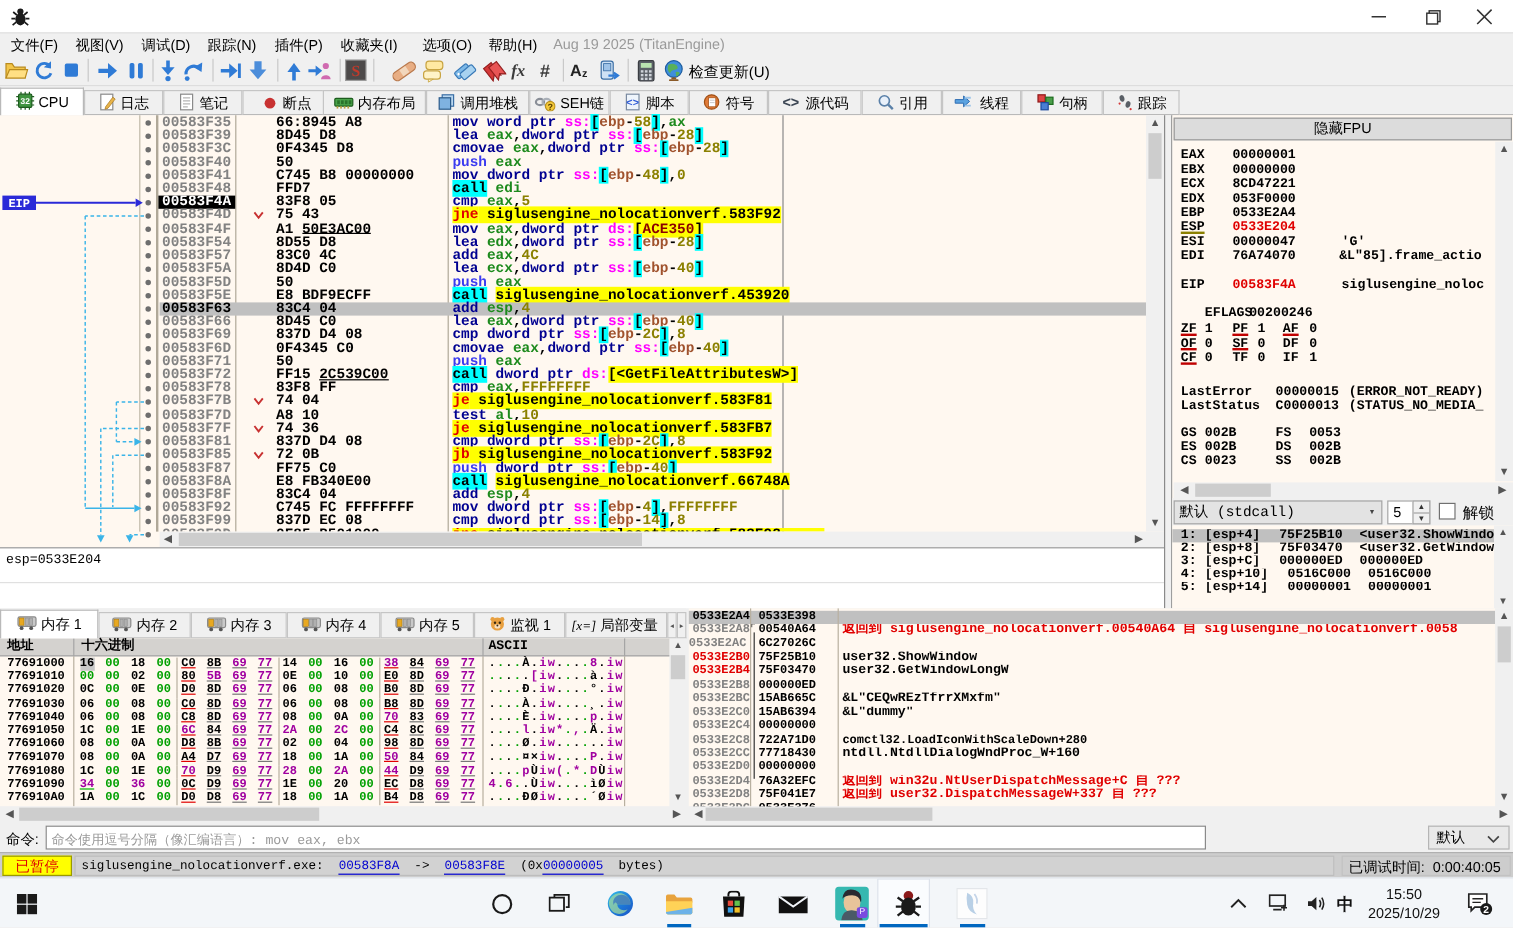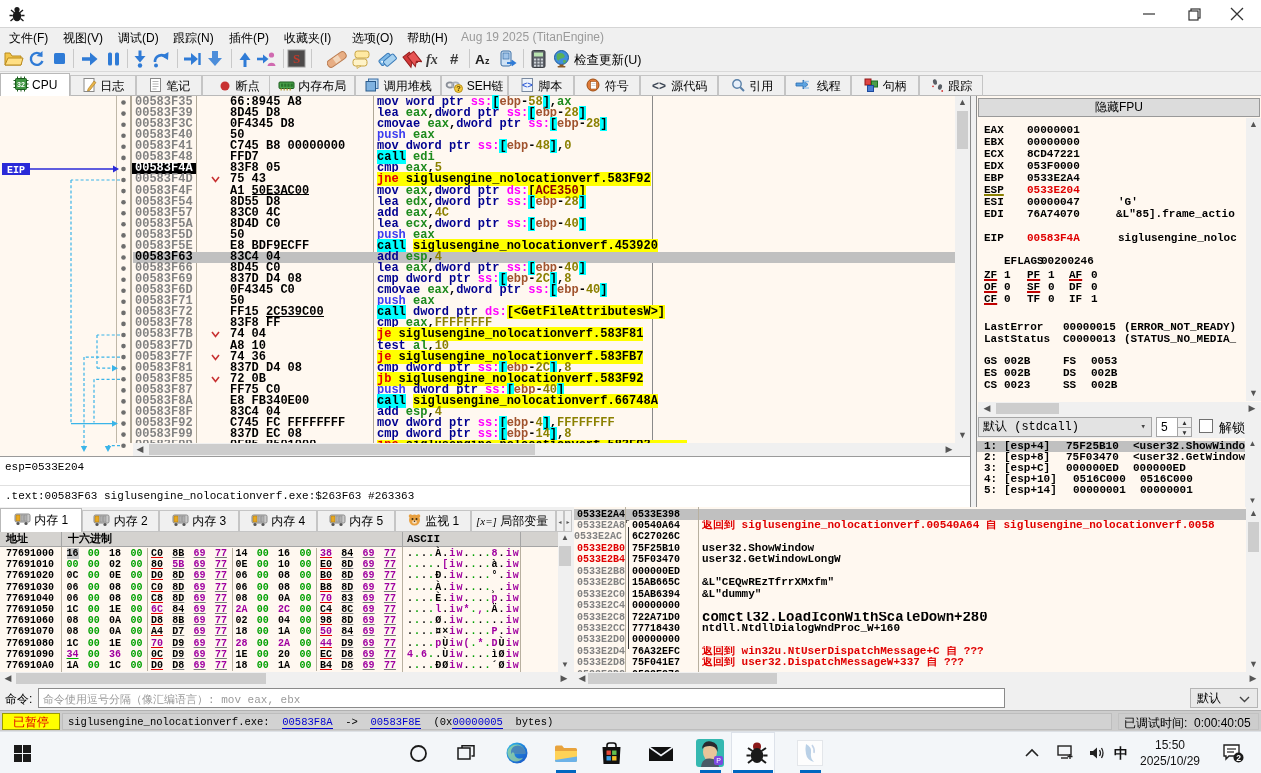--- a/index.html
+++ b/index.html
@@ -373,21 +373,20 @@
     <div class="abs" style="left:16px;top:1px;width:386px;height:11px;background:#cdcdcd"></div>
   </div>
 <div class="abs" style="left:955px;top:96px;width:15px;height:347px;background:#f0f0f0">
     <div class="abs" style="left:0;top:0;width:15px;height:14px;text-align:center;line-height:13px;font-size:9px;color:#555">▲</div>
     <div class="abs" style="left:0;top:333px;width:15px;height:14px;text-align:center;line-height:13px;font-size:9px;color:#555">▼</div>
     <div class="abs" style="left:2px;top:15px;width:11px;height:38px;background:#cdcdcd"></div>
   </div>
 <div class="abs" style="left:0;top:456px;width:970px;height:51px;background:#fff;border-top:1px solid #9a9a9a">
     <span class="abs mono" style="left:5px;top:4px;font-size:11px">esp=0533E204</span>
     <div class="abs" style="left:0;top:28px;width:970px;height:1px;background:#e0e0e0"></div>
-    <span class="abs mono" style="left:5px;top:33px;font-size:11px">.text:00583F63 siglusengine_nolocationverf.exe:$263F63 #263363</span>
   </div>
 <div class="abs" style="left:978px;top:98px;width:282px;height:19px;background:#dcdcdc;border:1px solid #999;text-align:center;font-size:12px;line-height:17px">隐藏FPU</div>
 <div class="rgrow" style="left:984px;top:124.0px"><span class="abs " style="left:0px;top:0;">EAX</span><span class="abs " style="left:43px;top:0;">00000001</span></div>
 <div class="rgrow" style="left:984px;top:135.9px"><span class="abs " style="left:0px;top:0;">EBX</span><span class="abs " style="left:43px;top:0;">00000000</span></div>
 <div class="rgrow" style="left:984px;top:147.9px"><span class="abs " style="left:0px;top:0;">ECX</span><span class="abs " style="left:43px;top:0;">8CD47221</span></div>
 <div class="rgrow" style="left:984px;top:159.8px"><span class="abs " style="left:0px;top:0;">EDX</span><span class="abs " style="left:43px;top:0;">053F0000</span></div>
 <div class="rgrow" style="left:984px;top:171.8px"><span class="abs " style="left:0px;top:0;">EBP</span><span class="abs " style="left:43px;top:0;">0533E2A4</span></div>
 <div class="rgrow" style="left:984px;top:183.8px"><span class="abs " style="left:0px;top:0;text-decoration:underline;text-decoration-color:#8b8000;text-decoration-thickness:1.5px;text-underline-offset:1px;">ESP</span><span class="abs " style="left:43px;top:0;color:#e00000">0533E204</span></div>
 <div class="rgrow" style="left:984px;top:195.7px"><span class="abs " style="left:0px;top:0;">ESI</span><span class="abs " style="left:43px;top:0;">00000047</span><span class="abs " style="left:134px;top:0;">'G'</span></div>
 <div class="rgrow" style="left:984px;top:207.6px"><span class="abs " style="left:0px;top:0;">EDI</span><span class="abs " style="left:43px;top:0;">76A74070</span><span class="abs " style="left:132px;top:0;">&amp;L"85].frame_actio</span></div>
@@ -926,21 +925,21 @@
 <div class="abs" style="left:574px;top:507px;width:672px;height:165px;background:#fff8f0;overflow:hidden" id="stk"></div>
 <div class="abs mono" style="left:574px;top:508.50px;width:672px;height:11.45px;background:#c0c0c0;font-size:10px;font-weight:bold;line-height:11.45px;white-space:pre;overflow:hidden"><span class="abs" style="left:3px;color:#000">0533E2A4</span><span class="abs" style="left:58px">0533E398</span><span class="abs" style="left:128px;font-size:11px"></span></div>
 <div class="abs mono" style="left:574px;top:519.95px;width:672px;height:11.45px;font-size:10px;font-weight:bold;line-height:11.45px;white-space:pre;overflow:hidden"><span class="abs" style="left:3px;color:#828282">0533E2A8</span><span class="abs" style="left:51px;top:-1px;font-size:9px">⌜</span><span class="abs" style="left:58px">00540A64</span><span class="abs" style="left:128px;font-size:11px"><span style="color:#e00000">返回到 siglusengine_nolocationverf.00540A64 自 siglusengine_nolocationverf.0058</span></span></div>
 <div class="abs mono" style="left:574px;top:531.40px;width:672px;height:11.45px;font-size:10px;font-weight:bold;line-height:11.45px;white-space:pre;overflow:hidden"><span class="abs" style="left:0;color:#828282">0533E2AC</span><span class="abs" style="left:58px">6C27026C</span><span class="abs" style="left:128px;font-size:11px"></span></div>
 <div class="abs mono" style="left:574px;top:542.85px;width:672px;height:11.45px;font-size:10px;font-weight:bold;line-height:11.45px;white-space:pre;overflow:hidden"><span class="abs" style="left:3px;color:#e00000">0533E2B0</span><span class="abs" style="left:58px">75F25B10</span><span class="abs" style="left:128px;font-size:11px">user32.ShowWindow</span></div>
 <div class="abs mono" style="left:574px;top:554.30px;width:672px;height:11.45px;font-size:10px;font-weight:bold;line-height:11.45px;white-space:pre;overflow:hidden"><span class="abs" style="left:3px;color:#e00000">0533E2B4</span><span class="abs" style="left:58px">75F03470</span><span class="abs" style="left:128px;font-size:11px">user32.GetWindowLongW</span></div>
 <div class="abs mono" style="left:574px;top:565.75px;width:672px;height:11.45px;font-size:10px;font-weight:bold;line-height:11.45px;white-space:pre;overflow:hidden"><span class="abs" style="left:3px;color:#828282">0533E2B8</span><span class="abs" style="left:58px">000000ED</span><span class="abs" style="left:128px;font-size:11px"></span></div>
 <div class="abs mono" style="left:574px;top:577.20px;width:672px;height:11.45px;font-size:10px;font-weight:bold;line-height:11.45px;white-space:pre;overflow:hidden"><span class="abs" style="left:3px;color:#828282">0533E2BC</span><span class="abs" style="left:58px">15AB665C</span><span class="abs" style="left:128px;font-size:11px">&amp;L"CEQwREzTfrrXMxfm"</span></div>
 <div class="abs mono" style="left:574px;top:588.65px;width:672px;height:11.45px;font-size:10px;font-weight:bold;line-height:11.45px;white-space:pre;overflow:hidden"><span class="abs" style="left:3px;color:#828282">0533E2C0</span><span class="abs" style="left:58px">15AB6394</span><span class="abs" style="left:128px;font-size:11px">&amp;L"dummy"</span></div>
 <div class="abs mono" style="left:574px;top:600.10px;width:672px;height:11.45px;font-size:10px;font-weight:bold;line-height:11.45px;white-space:pre;overflow:hidden"><span class="abs" style="left:3px;color:#828282">0533E2C4</span><span class="abs" style="left:58px">00000000</span><span class="abs" style="left:128px;font-size:11px"></span></div>
-<div class="abs mono" style="left:574px;top:611.55px;width:672px;height:11.45px;font-size:10px;font-weight:bold;line-height:11.45px;white-space:pre;overflow:hidden"><span class="abs" style="left:3px;color:#828282">0533E2C8</span><span class="abs" style="left:58px">722A71D0</span><span class="abs" style="left:128px;font-size:14px">comctl32.LoadIconWithScaleDown+280</span></div>
+<div class="abs mono" style="left:574px;top:611.55px;width:672px;height:11.45px;font-size:10px;font-weight:bold;line-height:11.45px;white-space:pre;overflow:hidden"><span class="abs" style="left:3px;color:#828282">0533E2C8</span><span class="abs" style="left:58px">722A71D0</span><span class="abs" style="left:128px;font-size:10px">comctl32.LoadIconWithScaleDown+280</span></div>
 <div class="abs mono" style="left:574px;top:623.00px;width:672px;height:11.45px;font-size:10px;font-weight:bold;line-height:11.45px;white-space:pre;overflow:hidden"><span class="abs" style="left:3px;color:#828282">0533E2CC</span><span class="abs" style="left:58px">77718430</span><span class="abs" style="left:128px;font-size:11px">ntdll.NtdllDialogWndProc_W+160</span></div>
 <div class="abs mono" style="left:574px;top:634.45px;width:672px;height:11.45px;font-size:10px;font-weight:bold;line-height:11.45px;white-space:pre;overflow:hidden"><span class="abs" style="left:3px;color:#828282">0533E2D0</span><span class="abs" style="left:58px">00000000</span><span class="abs" style="left:128px;font-size:11px"></span></div>
 <div class="abs mono" style="left:574px;top:645.90px;width:672px;height:11.45px;font-size:10px;font-weight:bold;line-height:11.45px;white-space:pre;overflow:hidden"><span class="abs" style="left:3px;color:#828282">0533E2D4</span><span class="abs" style="left:58px">76A32EFC</span><span class="abs" style="left:128px;font-size:11px"><span style="color:#e00000">返回到 win32u.NtUserDispatchMessage+C 自 ???</span></span></div>
 <div class="abs mono" style="left:574px;top:657.35px;width:672px;height:11.45px;font-size:10px;font-weight:bold;line-height:11.45px;white-space:pre;overflow:hidden"><span class="abs" style="left:3px;color:#828282">0533E2D8</span><span class="abs" style="left:58px">75F041E7</span><span class="abs" style="left:128px;font-size:11px"><span style="color:#e00000">返回到 user32.DispatchMessageW+337 自 ???</span></span></div>
 <div class="abs mono" style="left:574px;top:668.80px;width:672px;height:11.45px;font-size:10px;font-weight:bold;line-height:11.45px;white-space:pre;overflow:hidden"><span class="abs" style="left:3px;color:#828282">0533E2DC</span><span class="abs" style="left:58px">0533E376</span><span class="abs" style="left:128px;font-size:11px"></span></div>
 <div class="abs" style="left:625px;top:507px;width:1px;height:165px;background:#b8b0a0"></div>
 <div class="abs" style="left:698px;top:507px;width:1px;height:165px;background:#b8b0a0"></div>
 <div class="abs" style="left:628px;top:527px;width:1px;height:122px;background:#333"></div>
 <div class="abs" style="left:1246px;top:507px;width:15px;height:165px;background:#f0f0f0">
     <div class="abs" style="left:0;top:0;width:15px;height:14px;text-align:center;line-height:13px;font-size:9px;color:#555">▲</div>

